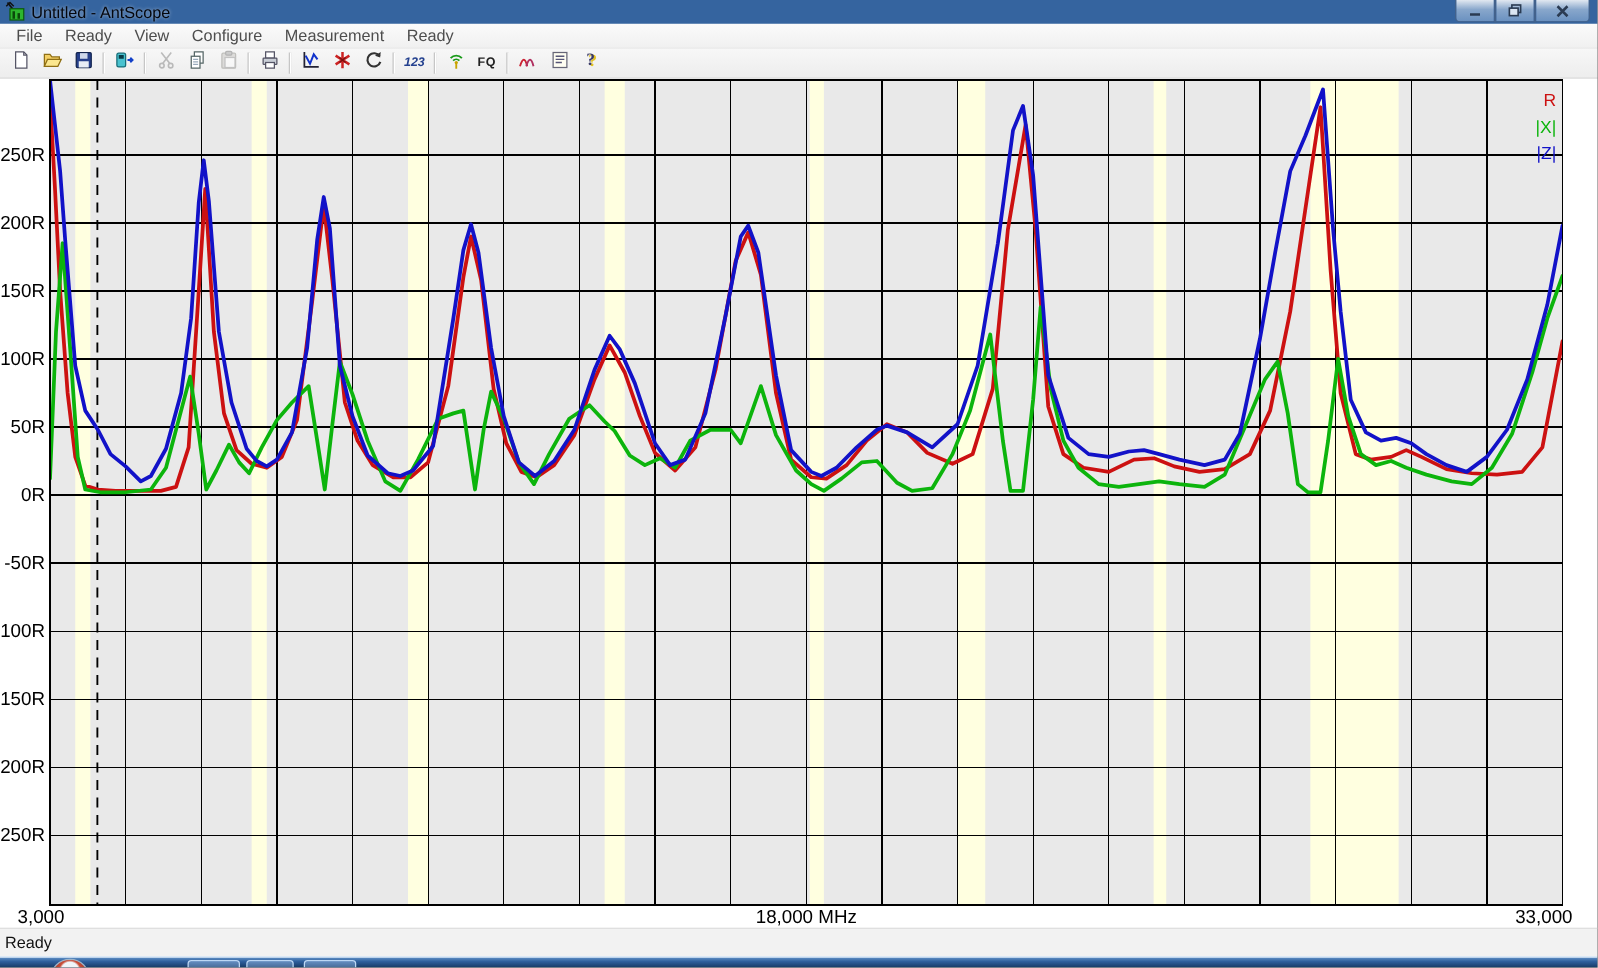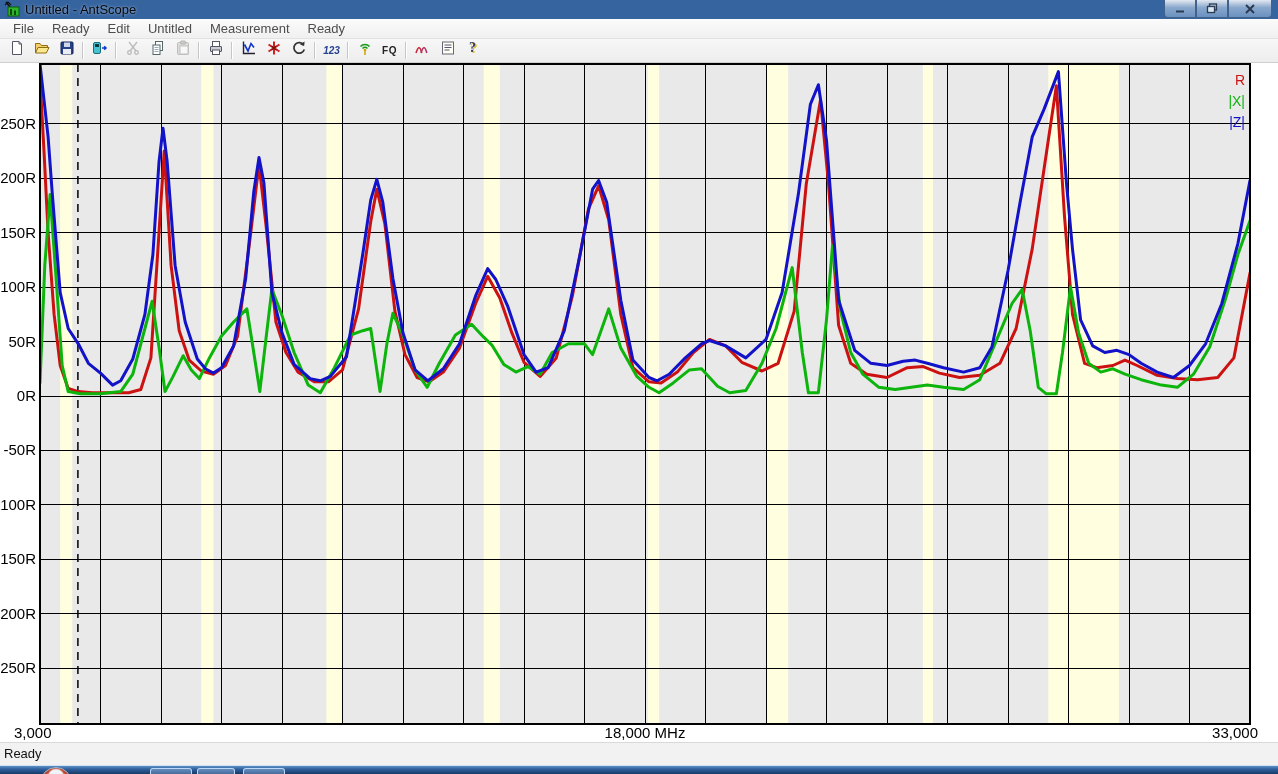--- a/index.html
+++ b/index.html
@@ -87,22 +87,22 @@
         <svg width="12" height="10" viewBox="0 0 12 10">
             <path d="M2 1 L10 9 M10 1 L2 9" stroke="#2b3b52" stroke-width="2"></path>
           </svg>
       </div>
     </div>
   </div>
 
   <div class="menubar">
     <span class="menu-item">File</span>
     <span class="menu-item">Ready</span>
-    <span class="menu-item">Edit</span>
-    <span class="menu-item">Untitled</span>
+    <span class="menu-item">View</span>
+    <span class="menu-item">Configure</span>
     <span class="menu-item">Measurement</span>
     <span class="menu-item">Ready</span>
   </div>
 
   <div class="toolbar">
     <div class="tool-btn">
       <span><svg width="16" height="16" viewBox="0 0 16 16">
         <path d="M3.5 1.5 H10 L12.5 4 V14.5 H3.5 Z" fill="#fff" stroke="#556"></path>
         <path d="M10 1.5 V4 H12.5" fill="none" stroke="#556"></path>
           </svg></span>

